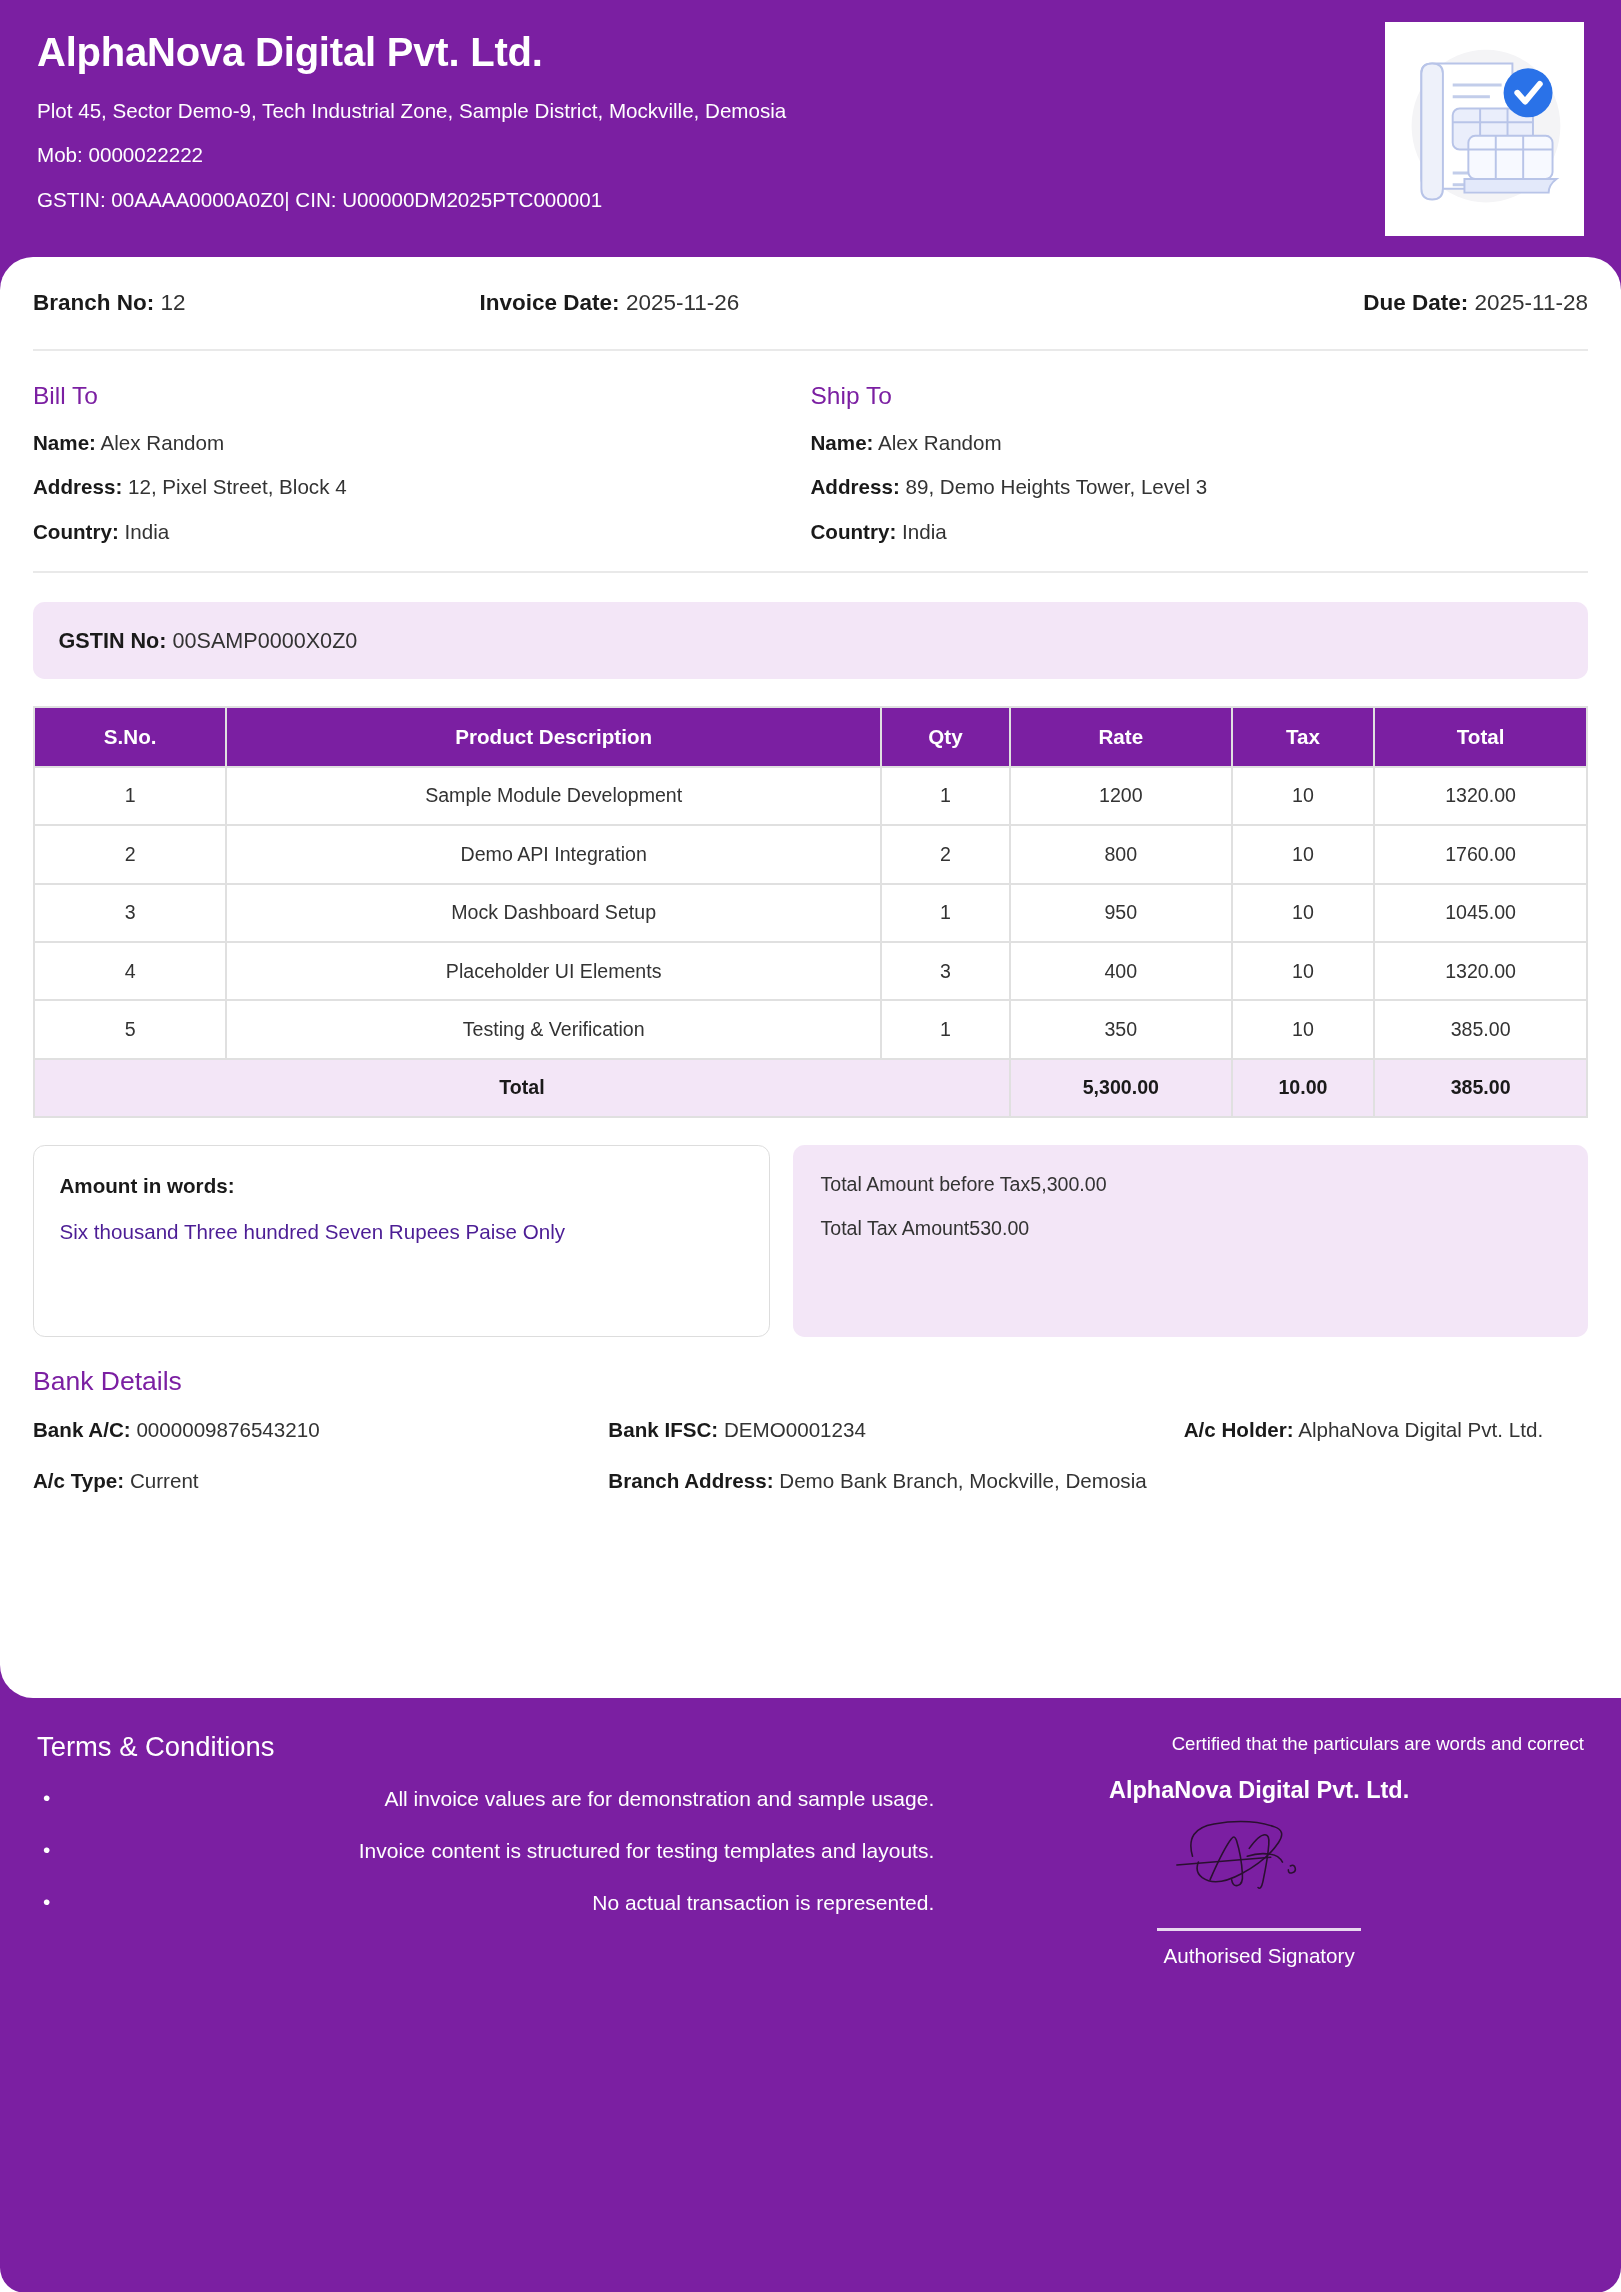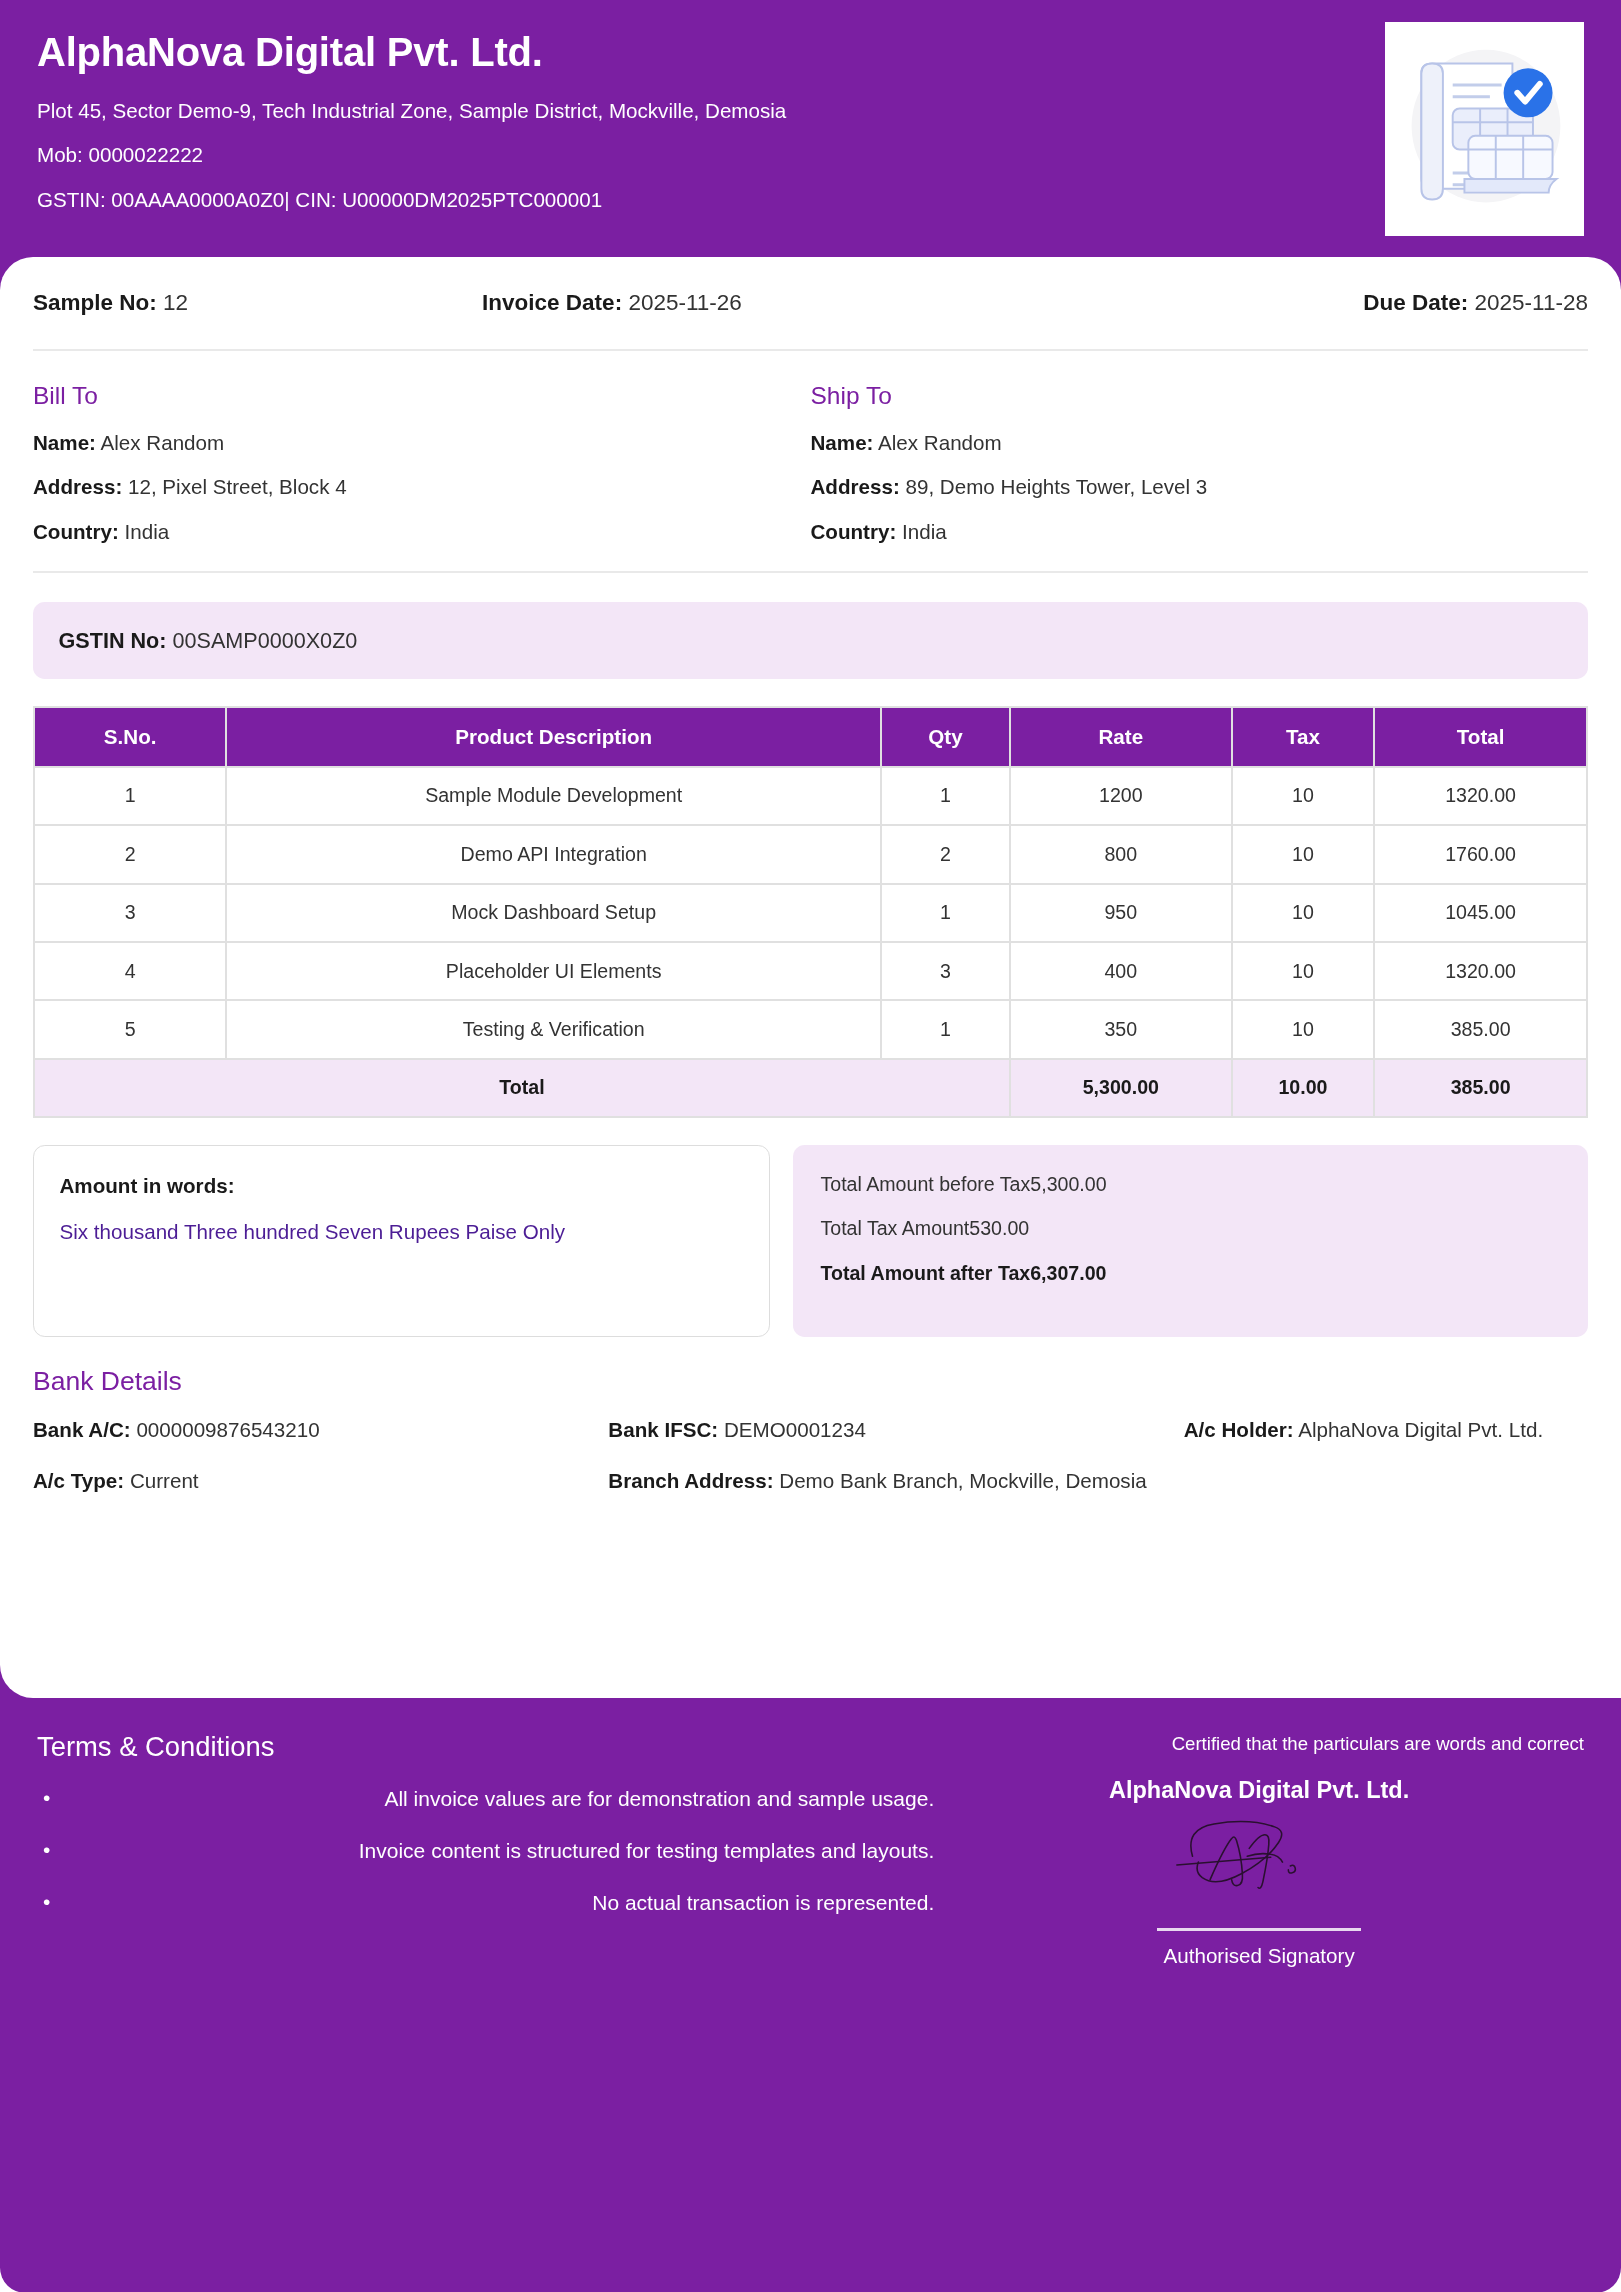--- a/index.html
+++ b/index.html
@@ -296,21 +296,21 @@
           <path d="M128 66 l8 9 l15 -18" fill="none" stroke="#ffffff" stroke-width="6" stroke-linecap="round" stroke-linejoin="round"></path>
         </svg>
       </span>
     </div>
   </div>
 
   <div class="card">
 
     <div class="meta-row">
       <div class="meta-item left">
-        <span class="lbl">Sample No:</span>
+        <span class="lbl">Branch No:</span>
         <span class="val">12</span>
       </div>
       <div class="meta-item center">
         <span class="lbl">Invoice Date:</span>
         <span class="val">2025-11-26</span>
       </div>
       <div class="meta-item right">
         <span class="lbl">Due Date:</span>
         <span class="val">2025-11-28</span>
       </div>
@@ -430,24 +430,20 @@
       </div>
       <div class="totals-box">
         <div class="totals-row">
           <span>Total Amount before Tax</span>
           <span>5,300.00</span>
         </div>
         <div class="totals-row">
           <span>Total Tax Amount</span>
           <span>530.00</span>
         </div>
-        <div class="totals-row bold">
-          <span>Total Amount after Tax</span>
-          <span>6,307.00</span>
-        </div>
       </div>
     </div>
 
     <div class="bank-title">Bank Details</div>
     <div class="bank-grid">
       <div>
         <span class="lbl">Bank A/C:</span>
         <span class="val">0000009876543210</span>
       </div>
       <div>

